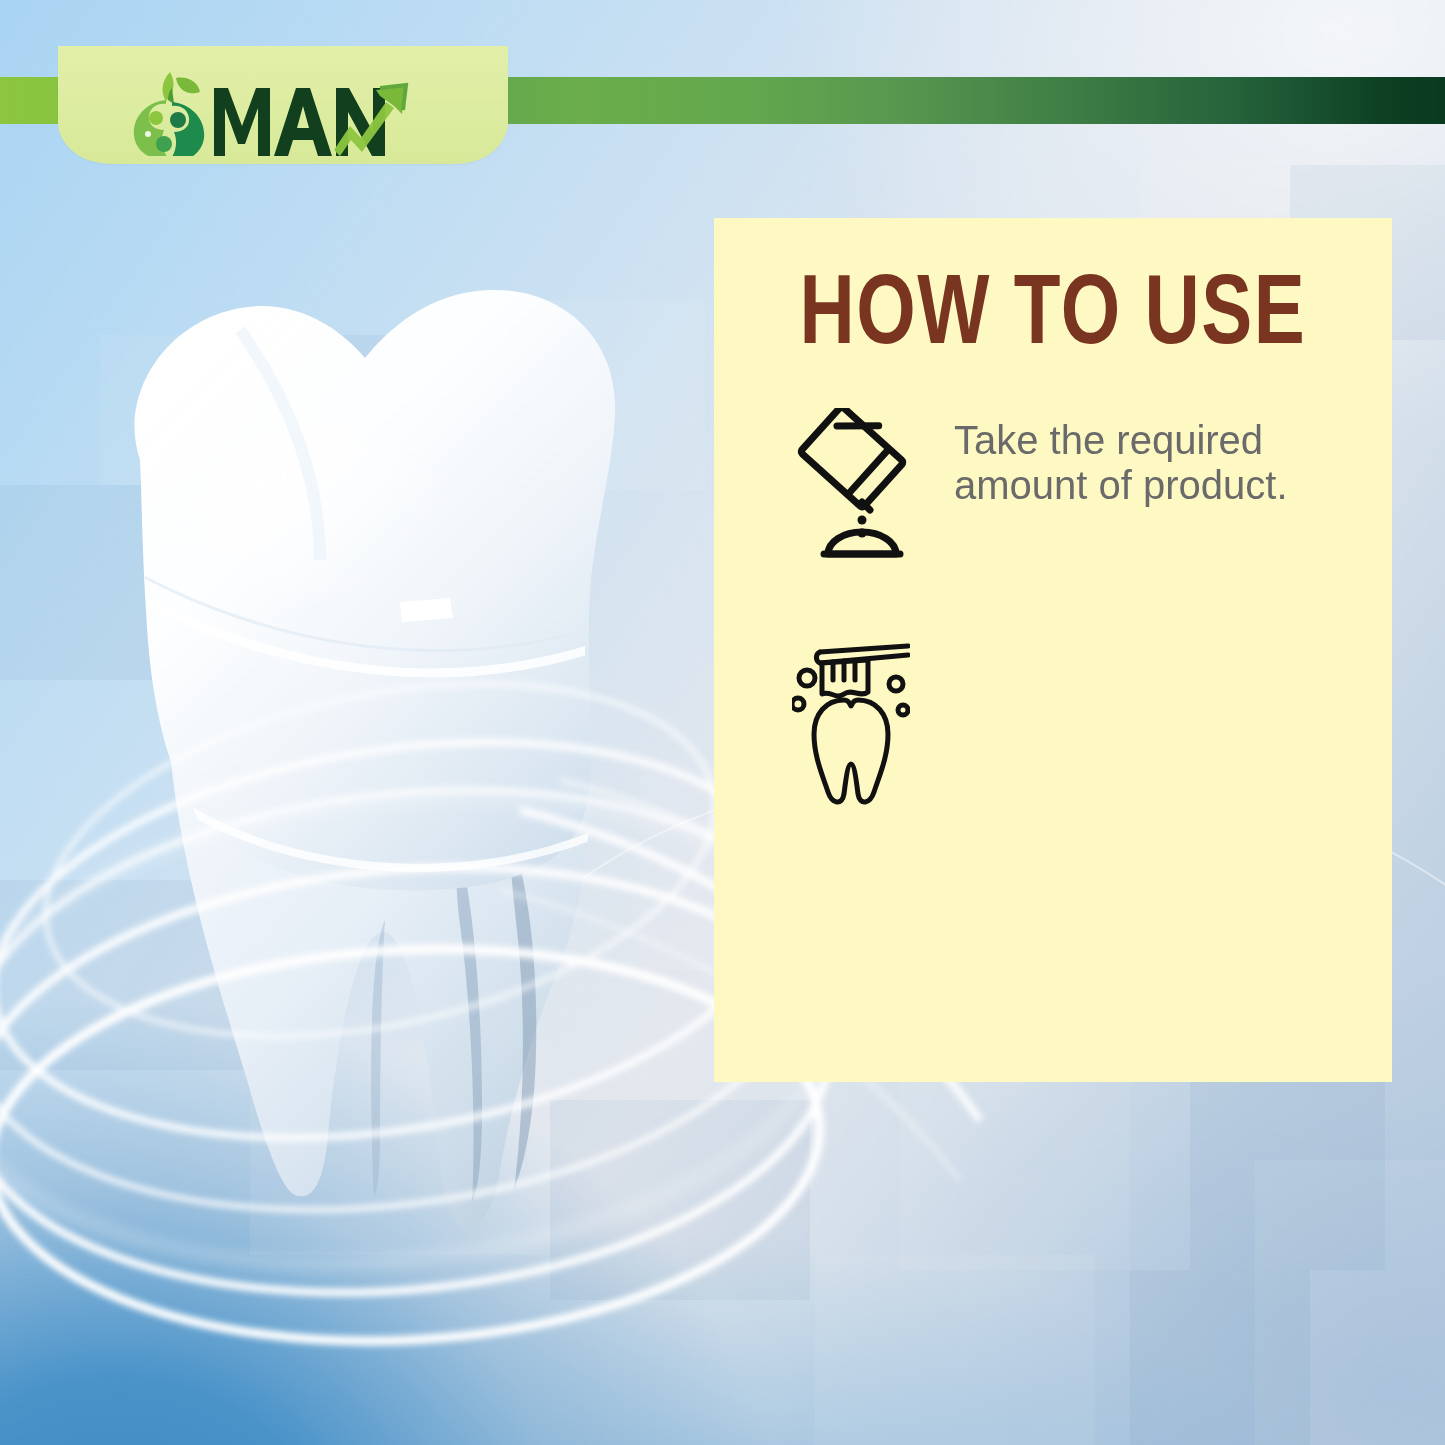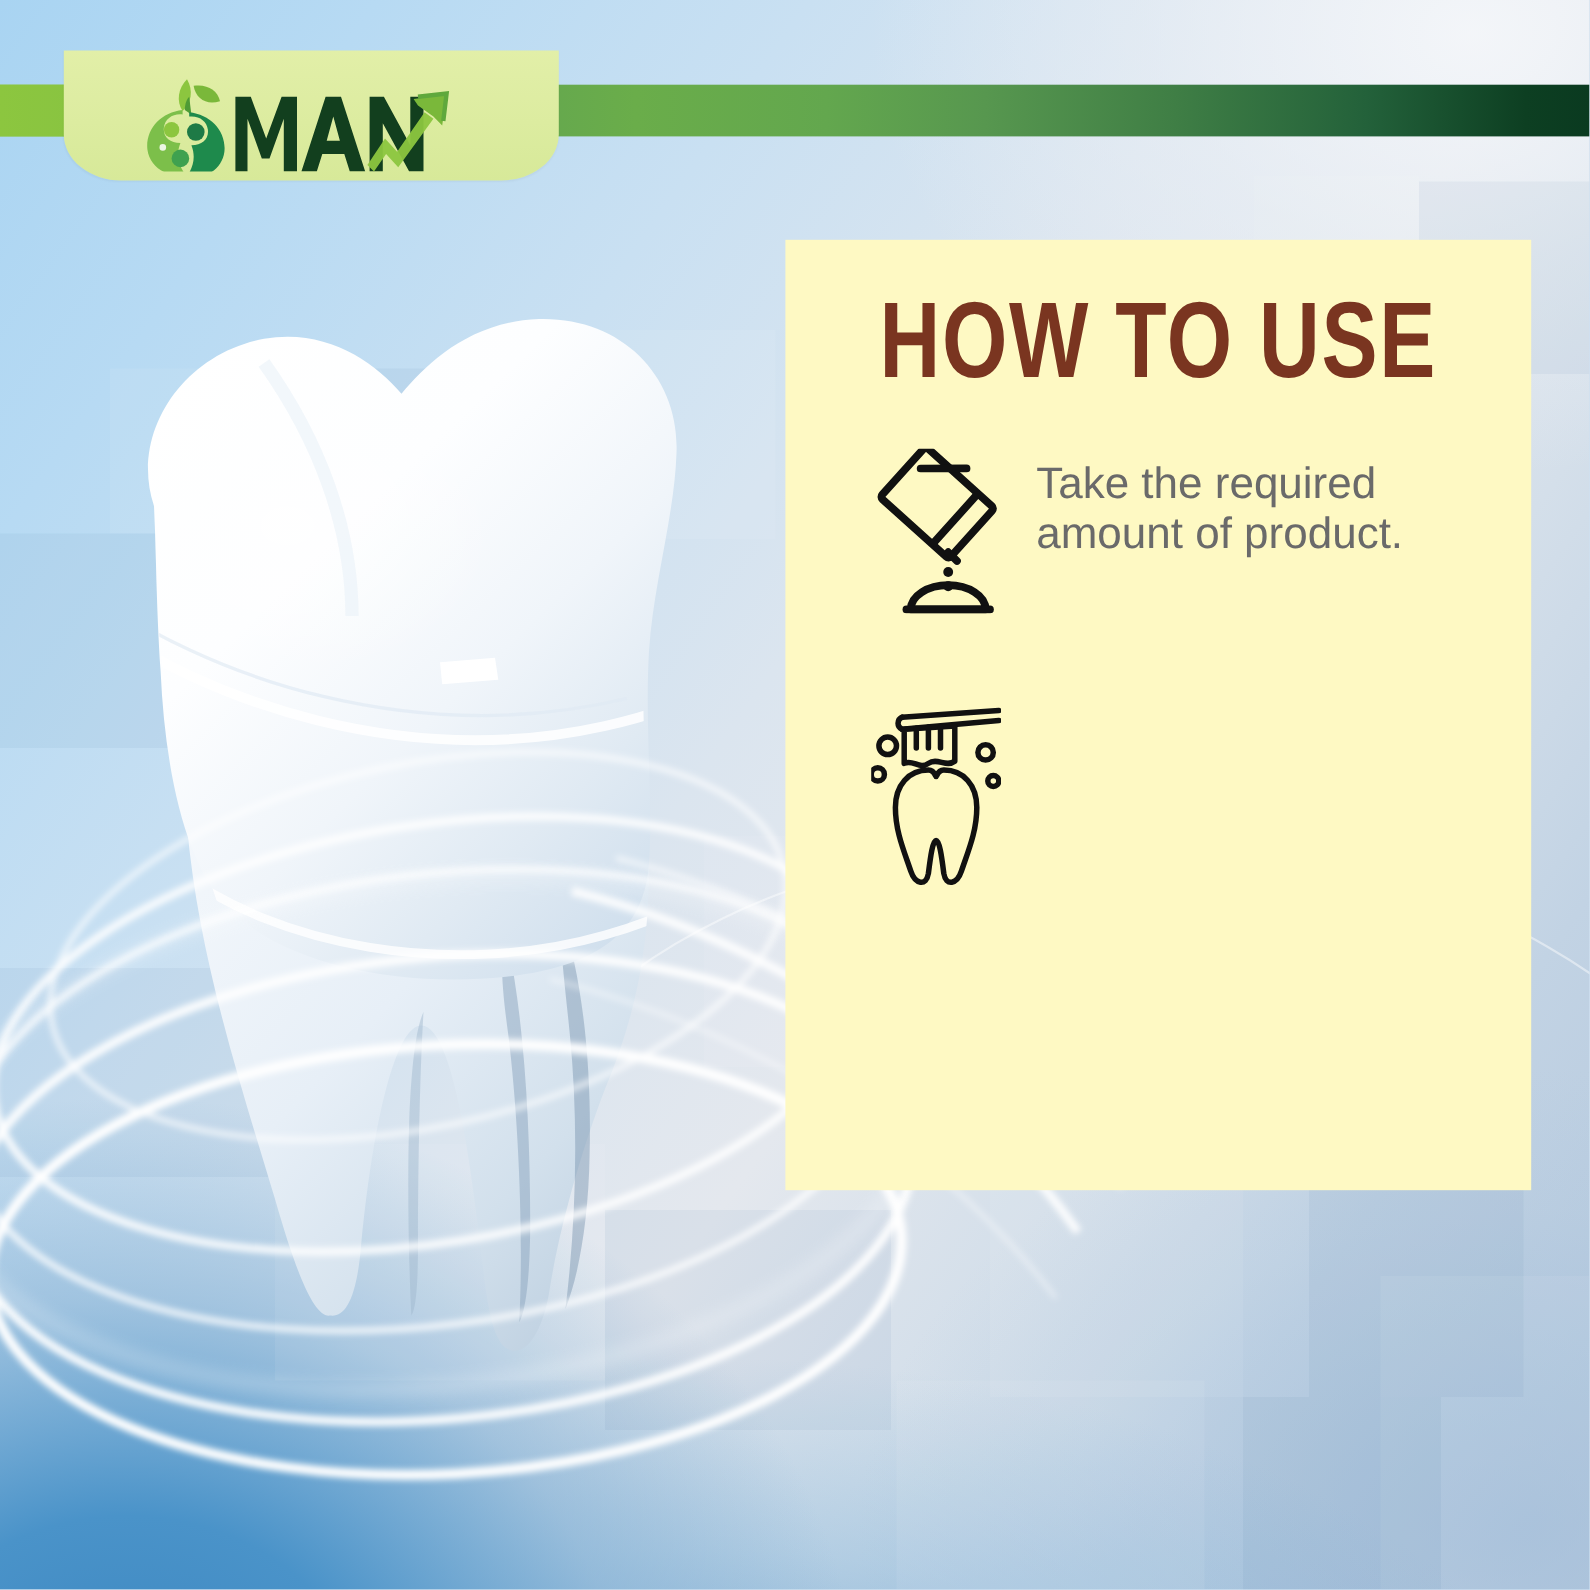--- a/index.html
+++ b/index.html
@@ -128,21 +128,21 @@
     transform:scaleX(0.78);
     transform-origin:center top;
     white-space:nowrap;
   }
   .steps{
     position:absolute;left:78px;top:190px;right:34px;
   }
   .step{
     display:flex;
     align-items:flex-start;
-    gap:32px;
+    gap:44px;
   }
   .step + .step{margin-top:74px;}
   .step-icon{
     flex:0 0 auto;
     width:118px;height:150px;
     display:flex;align-items:flex-start;justify-content:center;
   }
   .step-icon svg{display:block;}
   .step-text{
     flex:1 1 auto;

